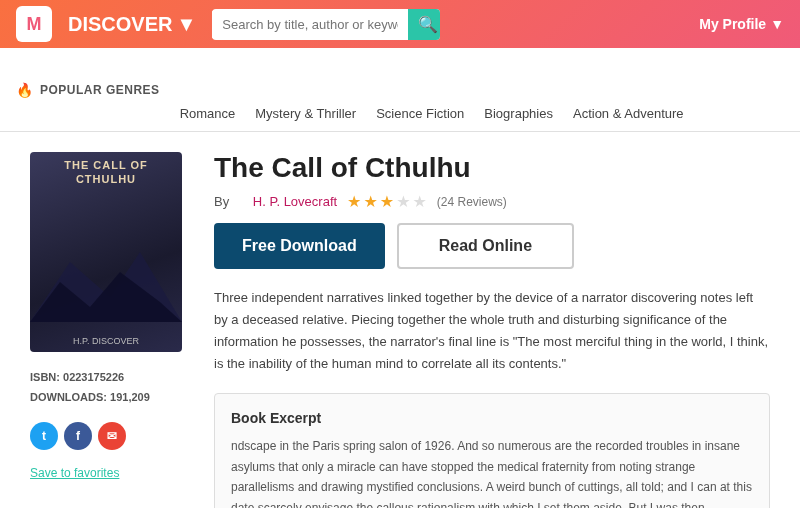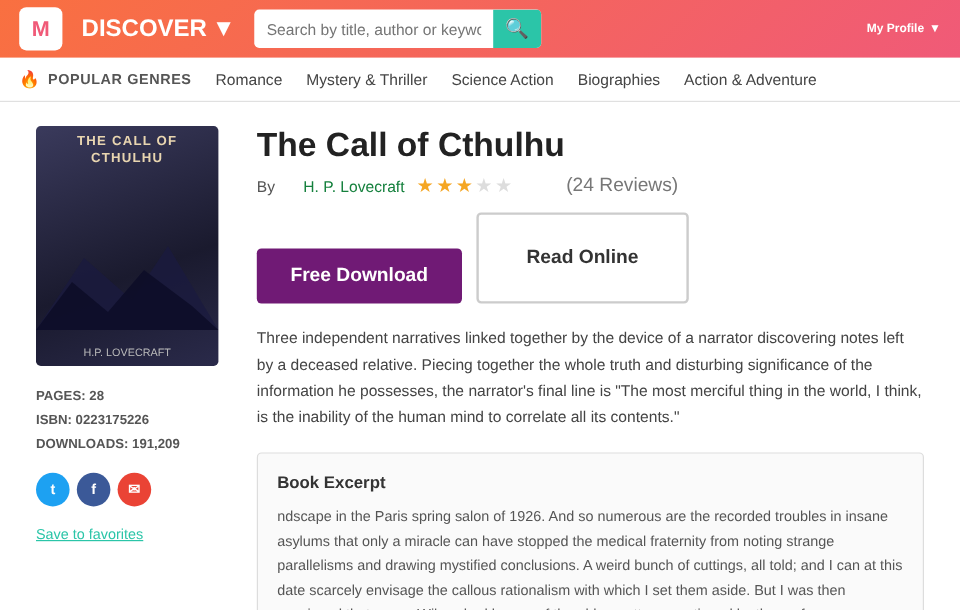--- a/index.html
+++ b/index.html
@@ -58,21 +58,21 @@
       background: #2bc5a8;
       border: none;
       padding: 6px 10px;
       cursor: pointer;
       color: #fff;
       font-size: 16px;
     }
     .header-spacer { flex: 1; }
     .my-profile-btn {
       color: #fff;
-      font-size: 10px;
+      font-size: 14px;
       font-weight: bold;
       cursor: pointer;
       background: none;
       border: none;
       display: flex;
       align-items: center;
       gap: 4px;
     }
 
     
@@ -93,20 +93,21 @@
       text-transform: uppercase;
       letter-spacing: 0.5px;
     }
     .flame-icon { color: #f97040; font-size: 14px; }
     .genre-link {
       font-size: 13px;
       color: #444;
       cursor: pointer;
       font-weight: normal;
       text-decoration: none;
+      margin-top: 48px;
     }
 
     
     .main-content {
       padding: 20px 30px;
       display: flex;
       gap: 24px;
     }
 
     
@@ -207,45 +208,44 @@
       margin-bottom: 8px;
     }
     .book-author-line {
       font-size: 13px;
       color: #555;
       margin-bottom: 12px;
       display: flex;
       align-items: center;
       gap: 10px;
     }
-    .author-link { color: #15803d; text-decoration: none; cursor: pointer; }
+    .author-link { color: #be185d; text-decoration: none; cursor: pointer; }
     .stars {
       display: flex;
       align-items: center;
       gap: 2px;
     }
     .star { color: #f5a623; font-size: 16px; }
     .star-empty { color: #ddd; font-size: 16px; }
-    .reviews-count { font-size: 16px; color: #777; margin-left: 35px; }
+    .reviews-count { font-size: 12px; color: #777; }
 
     .action-buttons {
       display: flex;
       gap: 12px;
       margin-bottom: 18px;
     }
     .btn-free-download {
-      background: #701a75;
+      background: #0c4a6e;
       color: #fff;
       border: none;
       border-radius: 4px;
       padding: 14px 28px;
       font-size: 16px;
       font-weight: bold;
       cursor: pointer;
-      margin-top: 30px;
     }
     .btn-read-online {
       background: #fff;
       color: #333;
       border: 2px solid #ccc;
       border-radius: 4px;
       padding: 0 40px;
       font-size: 16px;
       font-weight: bold;
       cursor: pointer;
@@ -302,42 +302,38 @@
   </button>
 </div>
 
 <div class="nav-bar">
   <div class="popular-genres">
     <span class="flame-icon">🔥</span>
     <span>POPULAR GENRES</span>
   </div>
   <a class="genre-link">Romance</a>
   <a class="genre-link">Mystery &amp; Thriller</a>
-  <a class="genre-link">Science Action</a>
+  <a class="genre-link">Science Fiction</a>
   <a class="genre-link">Biographies</a>
   <a class="genre-link">Action &amp; Adventure</a>
 </div>
 
 <div class="main-content">
 
   <div class="sidebar">
     <div class="book-cover">
       <div class="book-cover-title">THE CALL OF CTHULHU</div>
       <svg class="mountain-svg" viewBox="0 0 152 80" xmlns="http://www.w3.org/2000/svg">
         <polygon points="0,80 40,20 80,55 110,10 152,80" fill="#1a1a3e" opacity="0.8"></polygon>
         <polygon points="0,80 30,40 60,65 90,30 130,60 152,80" fill="#0d0d28" opacity="0.9"></polygon>
       </svg>
-      <div class="book-cover-author">H.P. LOVECRAFT</div>
+      <div class="book-cover-author">H.P. DISCOVER</div>
     </div>
 
     <div class="book-meta">
-      <div>
-        <span>PAGES:</span>
-        <span>28</span>
-      </div>
       <div>
         <span>ISBN:</span>
         <span>0223175226</span>
       </div>
       <div>
         <span>DOWNLOADS:</span>
         <span>191,209</span>
       </div>
     </div>
 

